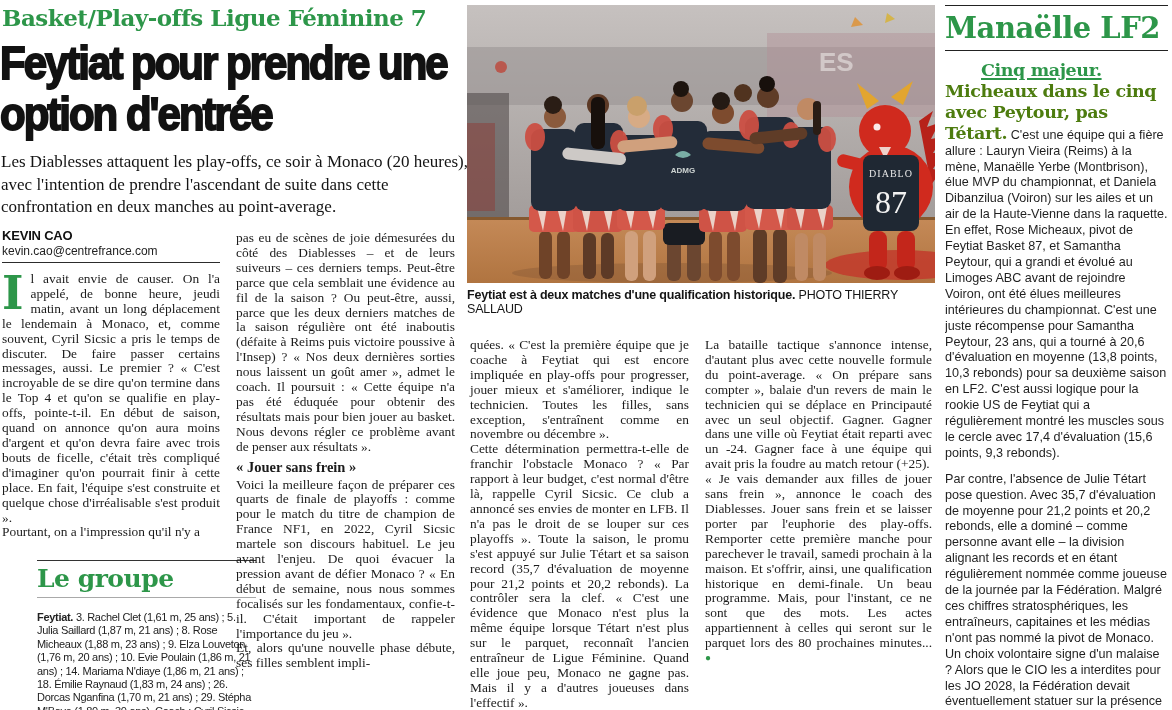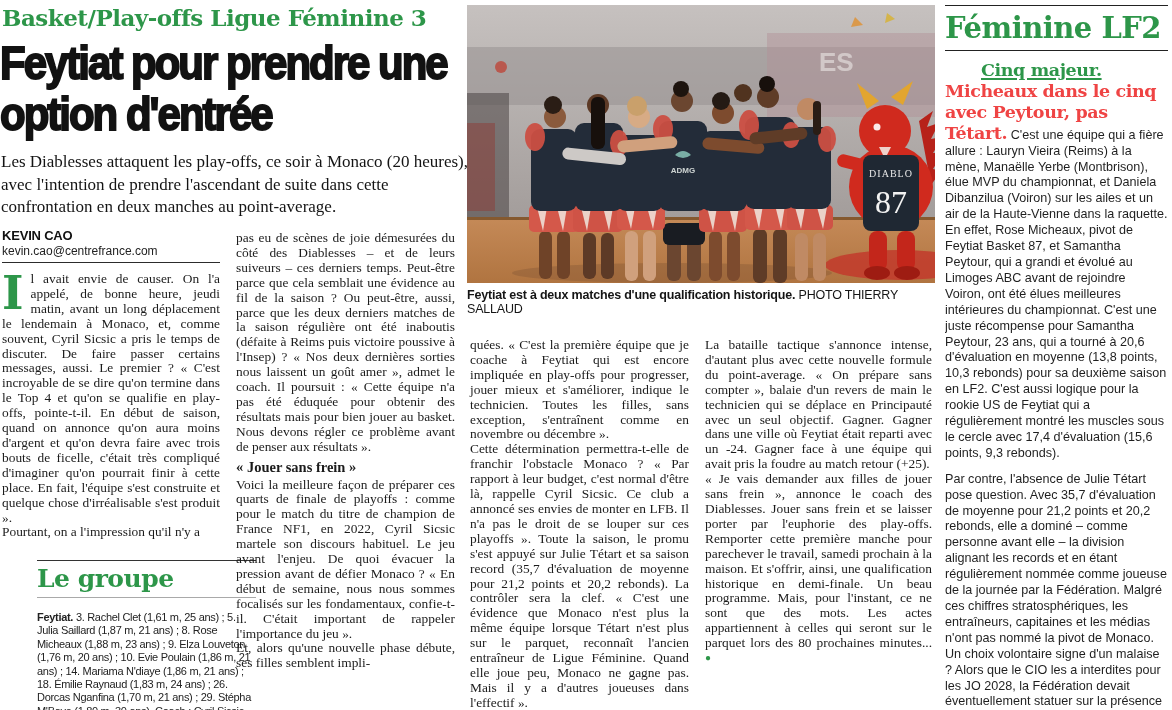--- a/index.html
+++ b/index.html
@@ -44,28 +44,28 @@
   .t-toprule{border-top:1.5px solid #222;margin-top:5px;}
   .trophees h2{font-family:"DejaVu Serif",serif;font-weight:bold;font-size:29px;color:#2d9649;
                margin:5px 0 5px;letter-spacing:-0.5px;}
   .t-midrule{border-top:1px solid #222;margin-bottom:9px;}
   .lf2-lead,.lf2-body{font-family:"Liberation Sans",sans-serif;font-size:12.6px;
                       line-height:15.9px;color:#1f1f1f;margin:0;text-align:left;}
   .lf2-body{margin-top:10px;}
   .lead-green,.lead-black{font-family:"DejaVu Serif",serif;font-weight:bold;font-size:17.5px;
                           line-height:20px;letter-spacing:-0.4px;}
   .lead-green{color:#2d9649;text-decoration:underline;text-decoration-thickness:2px;text-underline-offset:2px;margin-left:36px;}
-  .lead-black{color:#ef4444;text-align:center;}
+  .lead-black{color:#4d7c0f;text-align:center;}
 </style>
 </head>
 <body>
 
 <div class="page">
 
-  <div class="kicker">Basket/Play-offs Ligue Féminine 3</div>
+  <div class="kicker">Basket/Play-offs Ligue Féminine 7</div>
 
   <h1 class="headline">Feytiat pour prendre une option d'entrée</h1>
 
   <p class="lede">Les Diablesses attaquent les play-offs, ce soir à Monaco (20 heures), avec l'intention de prendre l'ascendant de suite dans cette confrontation en deux manches au point-average.</p>
 
   <div class="byline">
     <div class="byline-name">KEVIN CAO</div>
     <div class="byline-email">kevin.cao@centrefrance.com</div>
   </div>
   <div class="hrule" style="left:2px;top:262px;width:218px;"></div>
@@ -245,21 +245,21 @@
   <div class="col col4">
     <p>La bataille tactique s'annonce intense, d'autant plus avec cette nouvelle formule du point-average. « On prépare sans compter », balaie d'un revers de main le technicien qui se déplace en Principauté avec un seul objectif. Gagner. Gagner dans une ville où Feytiat était reparti avec un -24. Gagner face à une équipe qui avait pris la foudre au match retour (+25).</p>
     <p>
       <span>« Je vais demander aux filles de jouer sans frein », annonce le coach des Diablesses. Jouer sans frein et se laisser porter par l'euphorie des play-offs. Remporter cette première manche pour parechever le travail, samedi prochain à la maison. Et s'offrir, ainsi, une qualification historique en demi-finale. Un beau programme. Mais, pour l'instant, ce ne sont que des mots. Les actes appartiennent à celles qui seront sur le parquet lors des 80 prochaines minutes...</span>
       <span class="endmark">●</span>
     </p>
   </div>
 
   <aside class="trophees">
     <div class="t-toprule"></div>
-    <h2>Féminine LF2</h2>
+    <h2>Manaëlle LF2</h2>
     <div class="t-midrule"></div>
     <p class="lf2-lead">
       <span class="lead-green">Cinq majeur.</span>
       <span class="lead-black">Micheaux dans le cinq avec Peytour, pas Tétart.</span>
       <span>C'est une équipe qui a fière allure : Lauryn Vieira (Reims) à la mène, Manaëlle Yerbe (Montbrison), élue MVP du championnat, et Daniela Dibanzilua (Voiron) sur les ailes et un air de la Haute-Vienne dans la raquette. En effet, Rose Micheaux, pivot de Feytiat Basket 87, et Samantha Peytour, qui a grandi et évolué au Limoges ABC avant de rejoindre Voiron, ont été élues meilleures intérieures du championnat. C'est une juste récompense pour Samantha Peytour, 23 ans, qui a tourné à 20,6 d'évaluation en moyenne (13,8 points, 10,3 rebonds) pour sa deuxième saison en LF2. C'est aussi logique pour la rookie US de Feytiat qui a régulièrement montré les muscles sous le cercle avec 17,4 d'évaluation (15,6 points, 9,3 rebonds).</span>
     </p>
     <p class="lf2-body">Par contre, l'absence de Julie Tétart pose question. Avec 35,7 d'évaluation de moyenne pour 21,2 points et 20,2 rebonds, elle a dominé – comme personne avant elle – la division alignant les records et en étant régulièrement nommée comme joueuse de la journée par la Fédération. Malgré ces chiffres stratosphériques, les entraîneurs, capitaines et les médias n'ont pas nommé la pivot de Monaco. Un choix volontaire signe d'un malaise ? Alors que le CIO les a interdites pour les JO 2028, la Fédération devait éventuellement statuer sur la présence de joueuses trans à l'issue de la saison...</p>
   </aside>
 
 </div>

